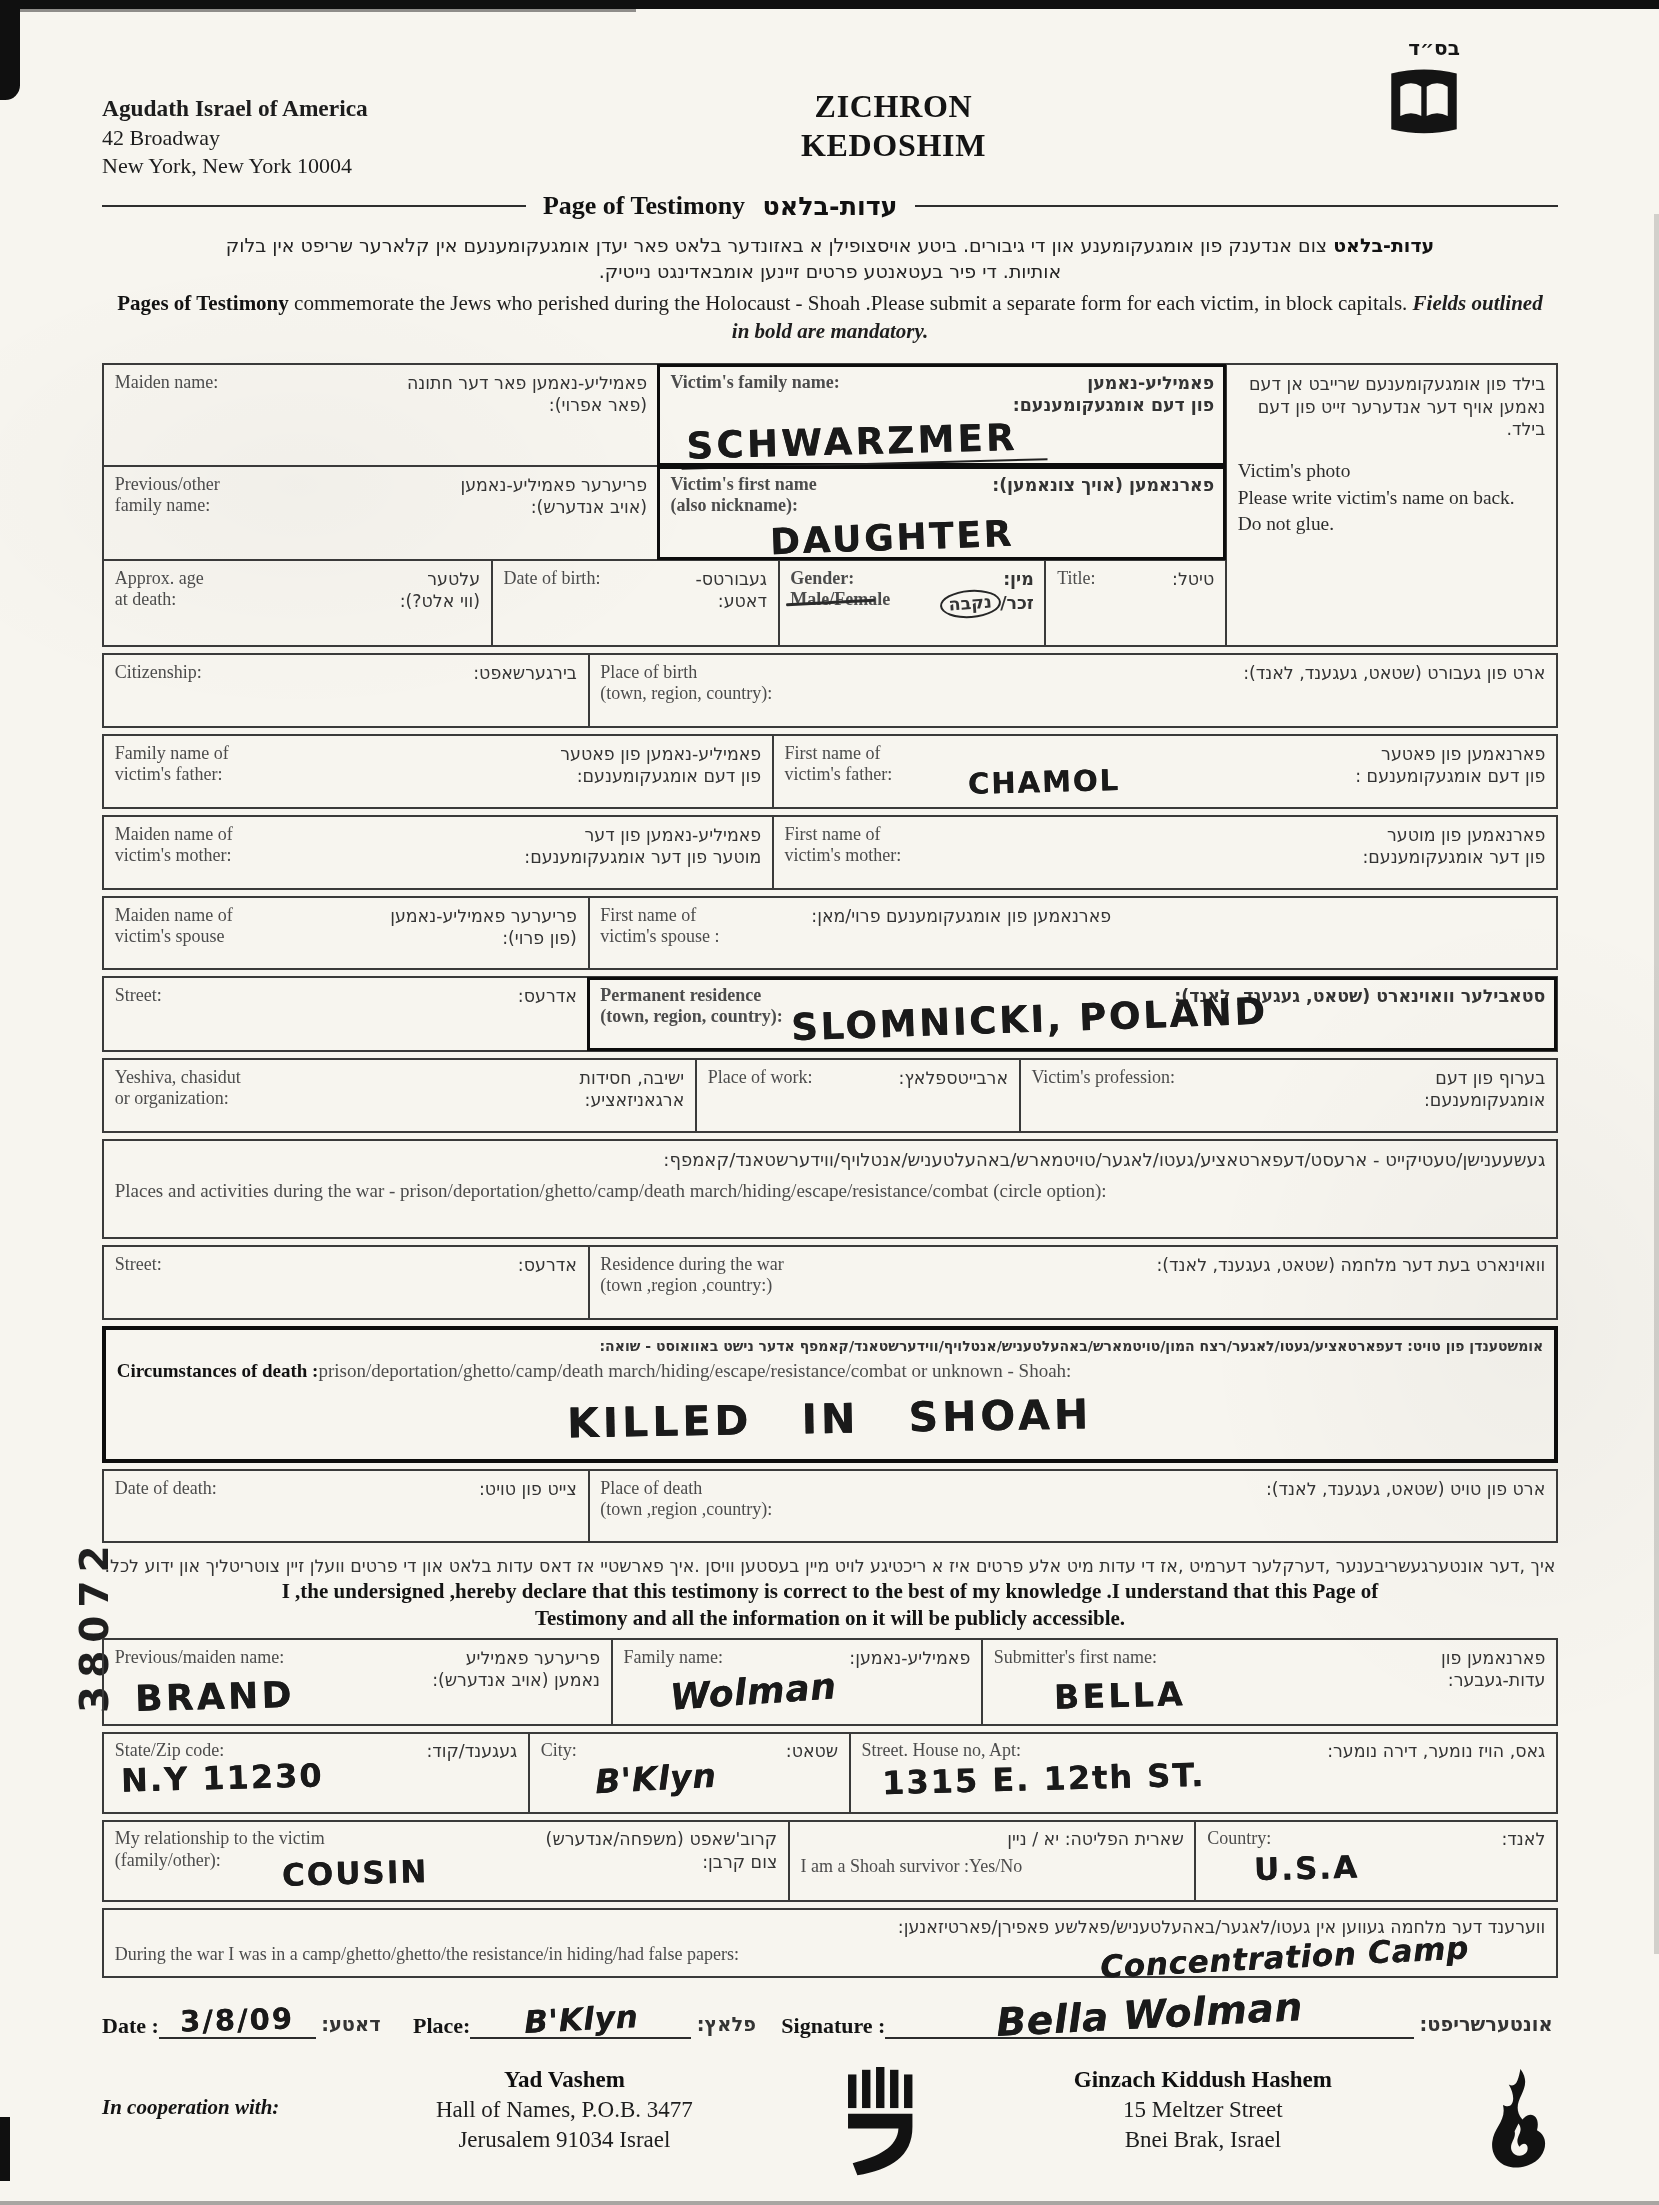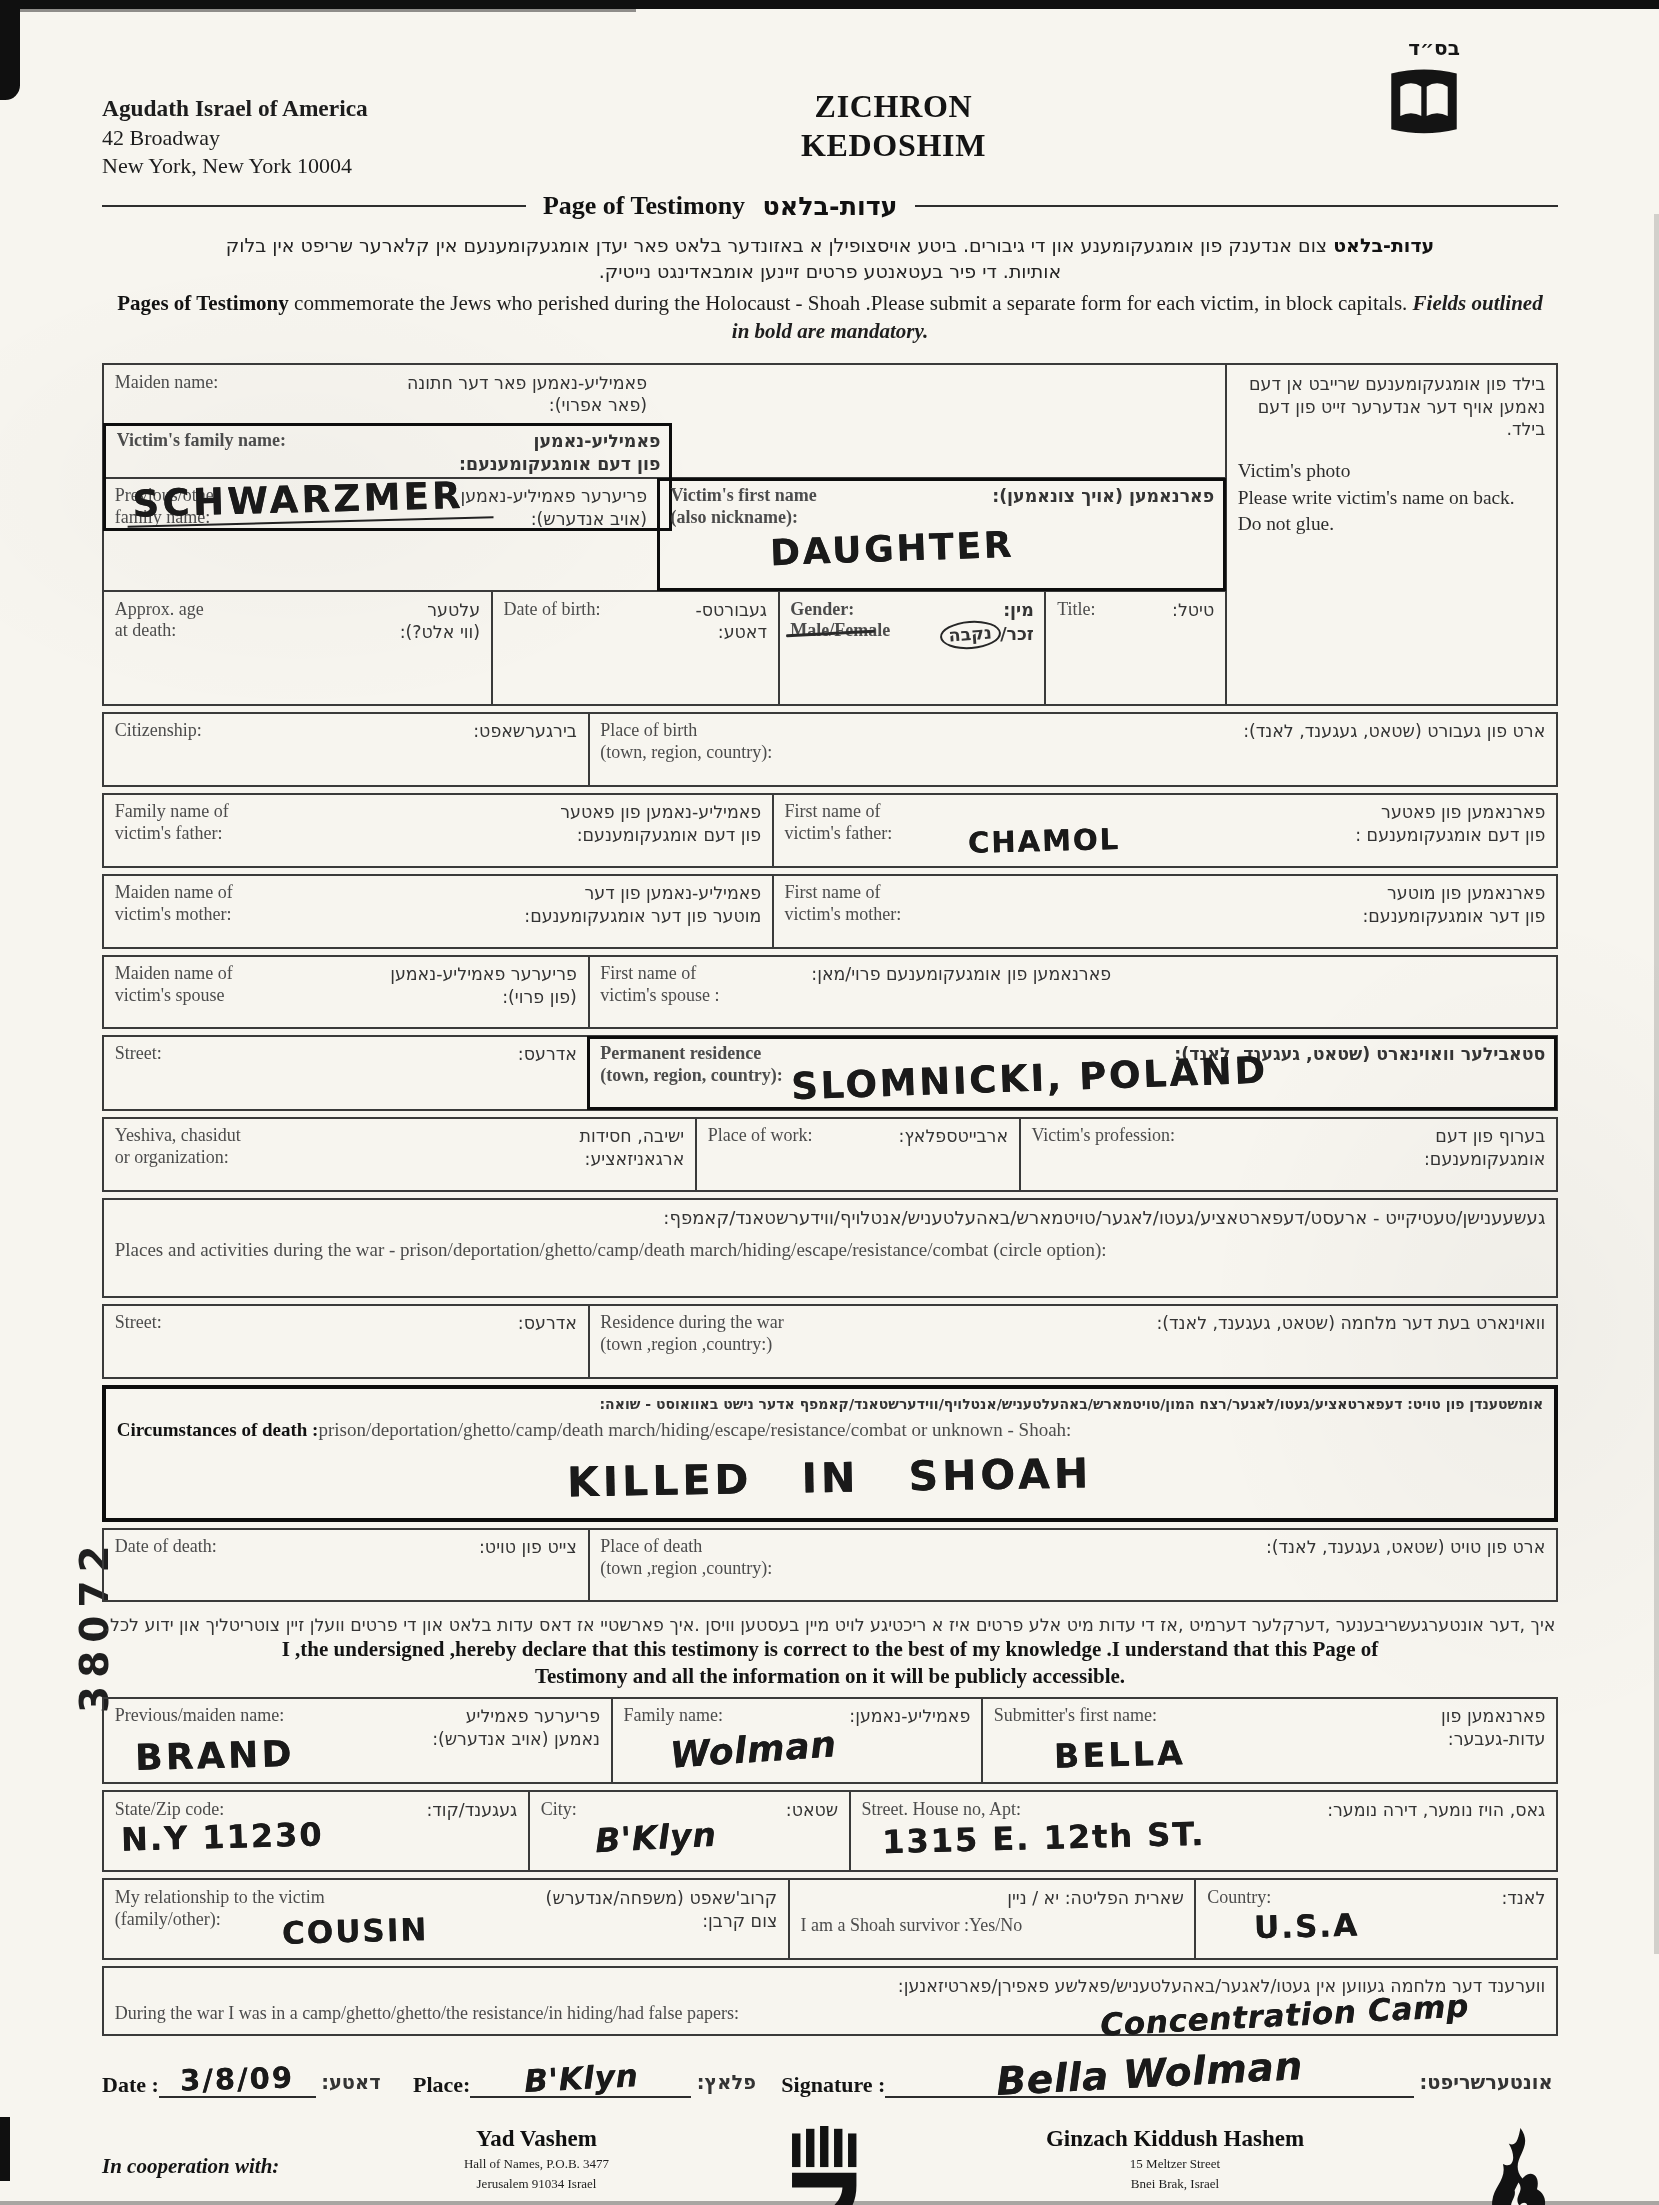--- a/index.html
+++ b/index.html
@@ -58,21 +58,21 @@
   .lbl { display:flex; justify-content:space-between; gap:6.7px; }
   .en { font-size:18px; color:#4c4c4c; line-height:1.2; }
   .he { font-size:17.4px; color:#343434; direction:rtl; text-align:right; line-height:1.3; font-family:"DejaVu Sans",sans-serif; }
   .bold-cell { outline:3.3px solid #0d0d0d; outline-offset:-2px; z-index:1; }
   .bold-row  { border-width:4px; border-color:#0d0d0d; }
 
   .b1 { display:flex; border:2px solid #3a3a3a; }
   .b1-left { width:77.2%; display:flex; flex-direction:column; }
   .b1-r { display:flex; flex:1; }
   .b1-r + .b1-r { border-top:2px solid #3a3a3a; }
-  .b1-r1 { min-height:100px;flex-direction:column; } .b1-r2 { min-height:94px; } .b1-r3 { min-height:74px; }
+  .b1-r1 { min-height:100px; } .b1-r2 { min-height:94px; } .b1-r3 { min-height:74px; }
   .c-photo { width:22.8%; border-left:2px solid #3a3a3a; padding:8px 10.7px; }
   .photo-en { margin-top:17.4px; font-size:19.4px; color:#2d2d2d; line-height:1.35; }
 
   
   .hw { font-family:"DejaVu Sans",sans-serif; font-weight:600; color:#1a1a1a; letter-spacing:2px;
         display:inline-block; transform:rotate(-1.5deg); text-shadow:0.3px 0 0 #1a1a1a; }
   .cursive { font-style:italic; letter-spacing:0.7px; }
   .uline { border-bottom:2.7px solid #222; }
 
   .strike { position:relative; display:inline-block; }
@@ -90,21 +90,21 @@
   .dps { display:flex; align-items:flex-end; margin-top:14.7px; font-size:22px; }
   .dps .lab { font-weight:bold; color:#141414; white-space:nowrap; }
   .dps .he  { font-weight:bold; font-size:19.4px; white-space:nowrap; padding:0 5.4px 2.7px; }
   .val-box { border-bottom:2px solid #2c2c2c; text-align:center; padding:0 6.7px; }
 
   
   .footer { display:flex; justify-content:space-between; margin-top:28px; }
   .coop { width:187px; font-weight:bold; font-style:italic; font-size:21px; padding-top:28px; color:#141414; }
   .inst { text-align:center; }
   .inst-name { font-weight:bold; font-size:23px; color:#101010; }
-  .inst-line { font-size:13px; margin-top:4px; color:#1d1d1d; }
+  .inst-line { font-size:23px; margin-top:4px; color:#1d1d1d; }
 
   .margin-num { position:absolute; left:72px; top:1713px; transform:rotate(-90deg); transform-origin:0 0;
                 font-size:39px; letter-spacing:8px; font-weight:600; color:#1f1f1f;
                 font-family:"DejaVu Sans",sans-serif; }
 </style>
 </head>
 <body>
 
 <div class="page">
   <div class="art-top"></div>

